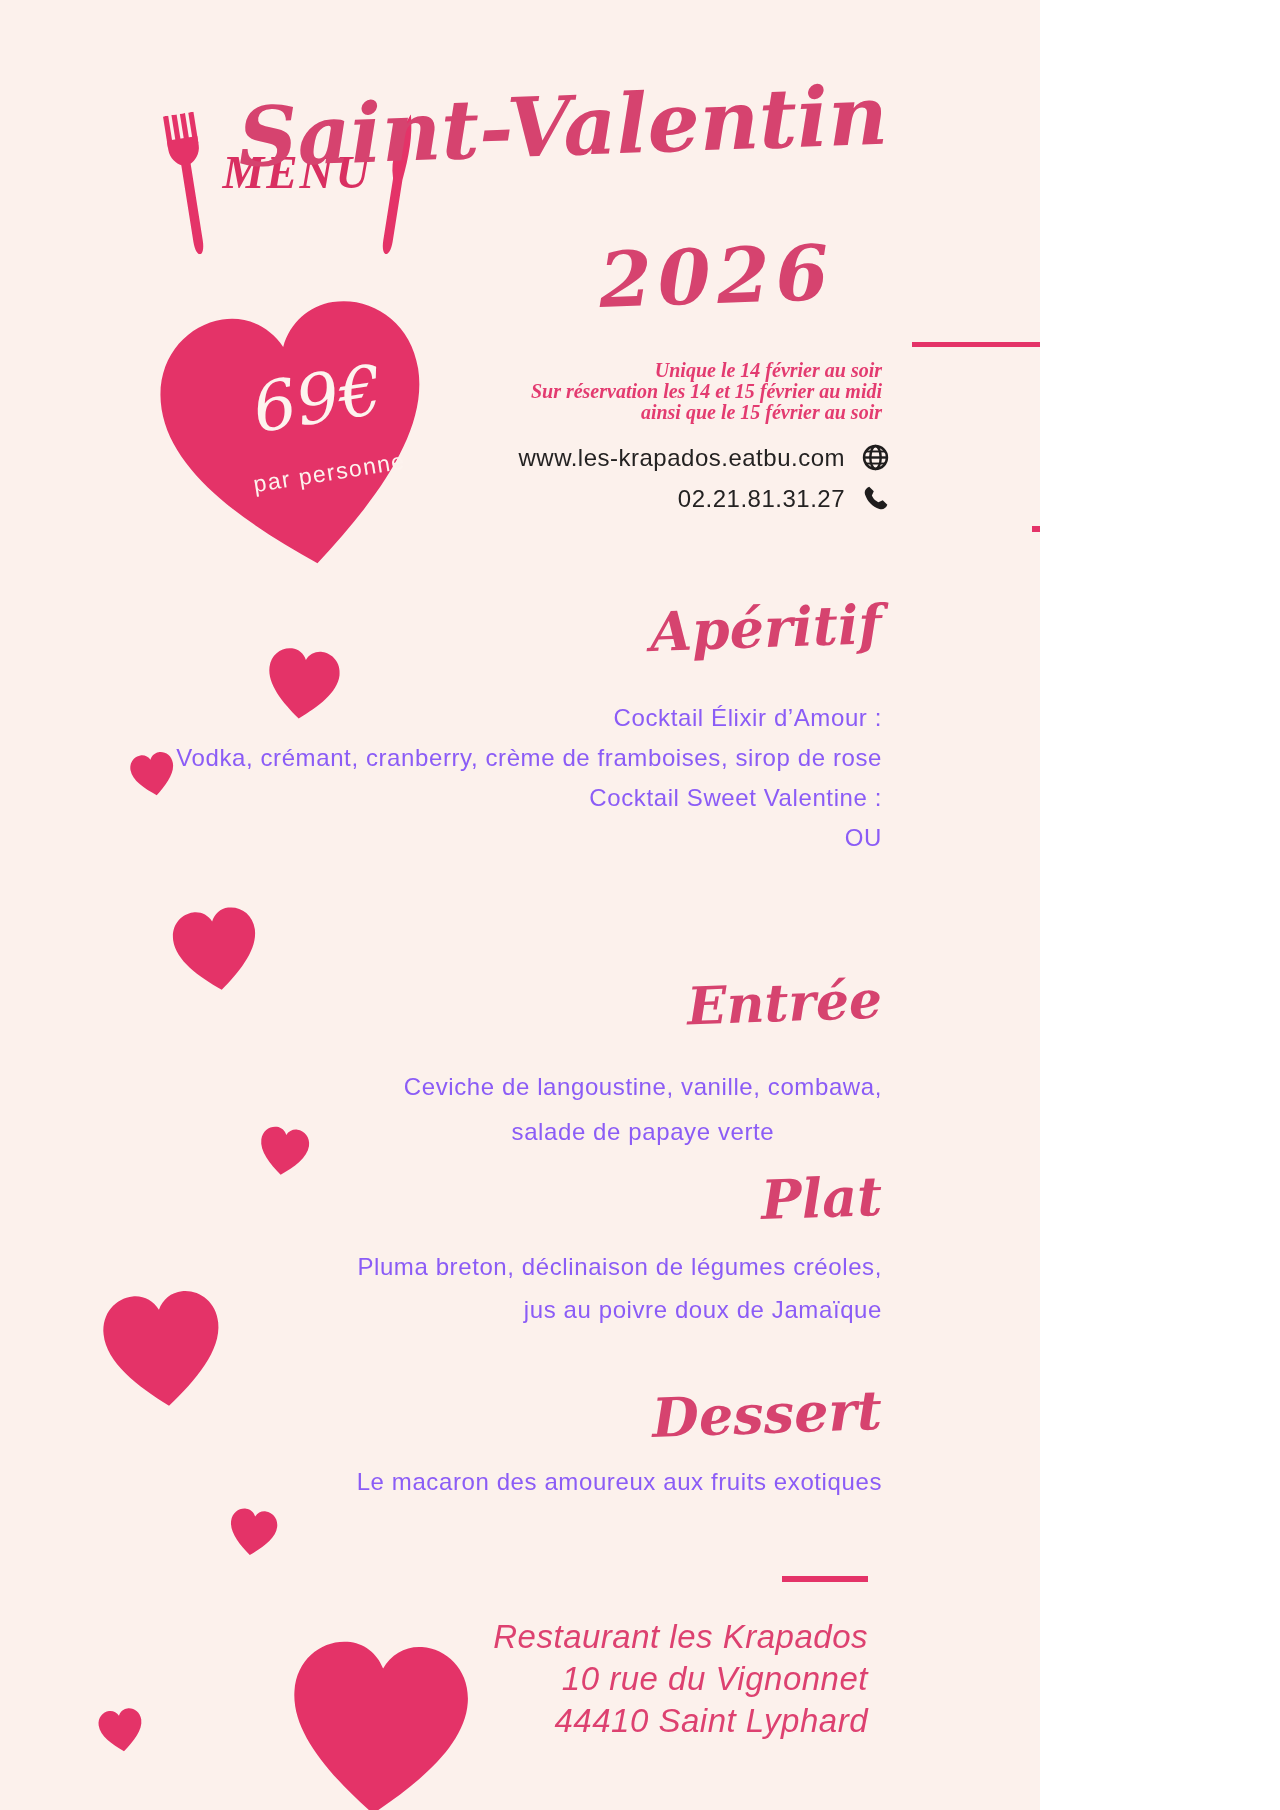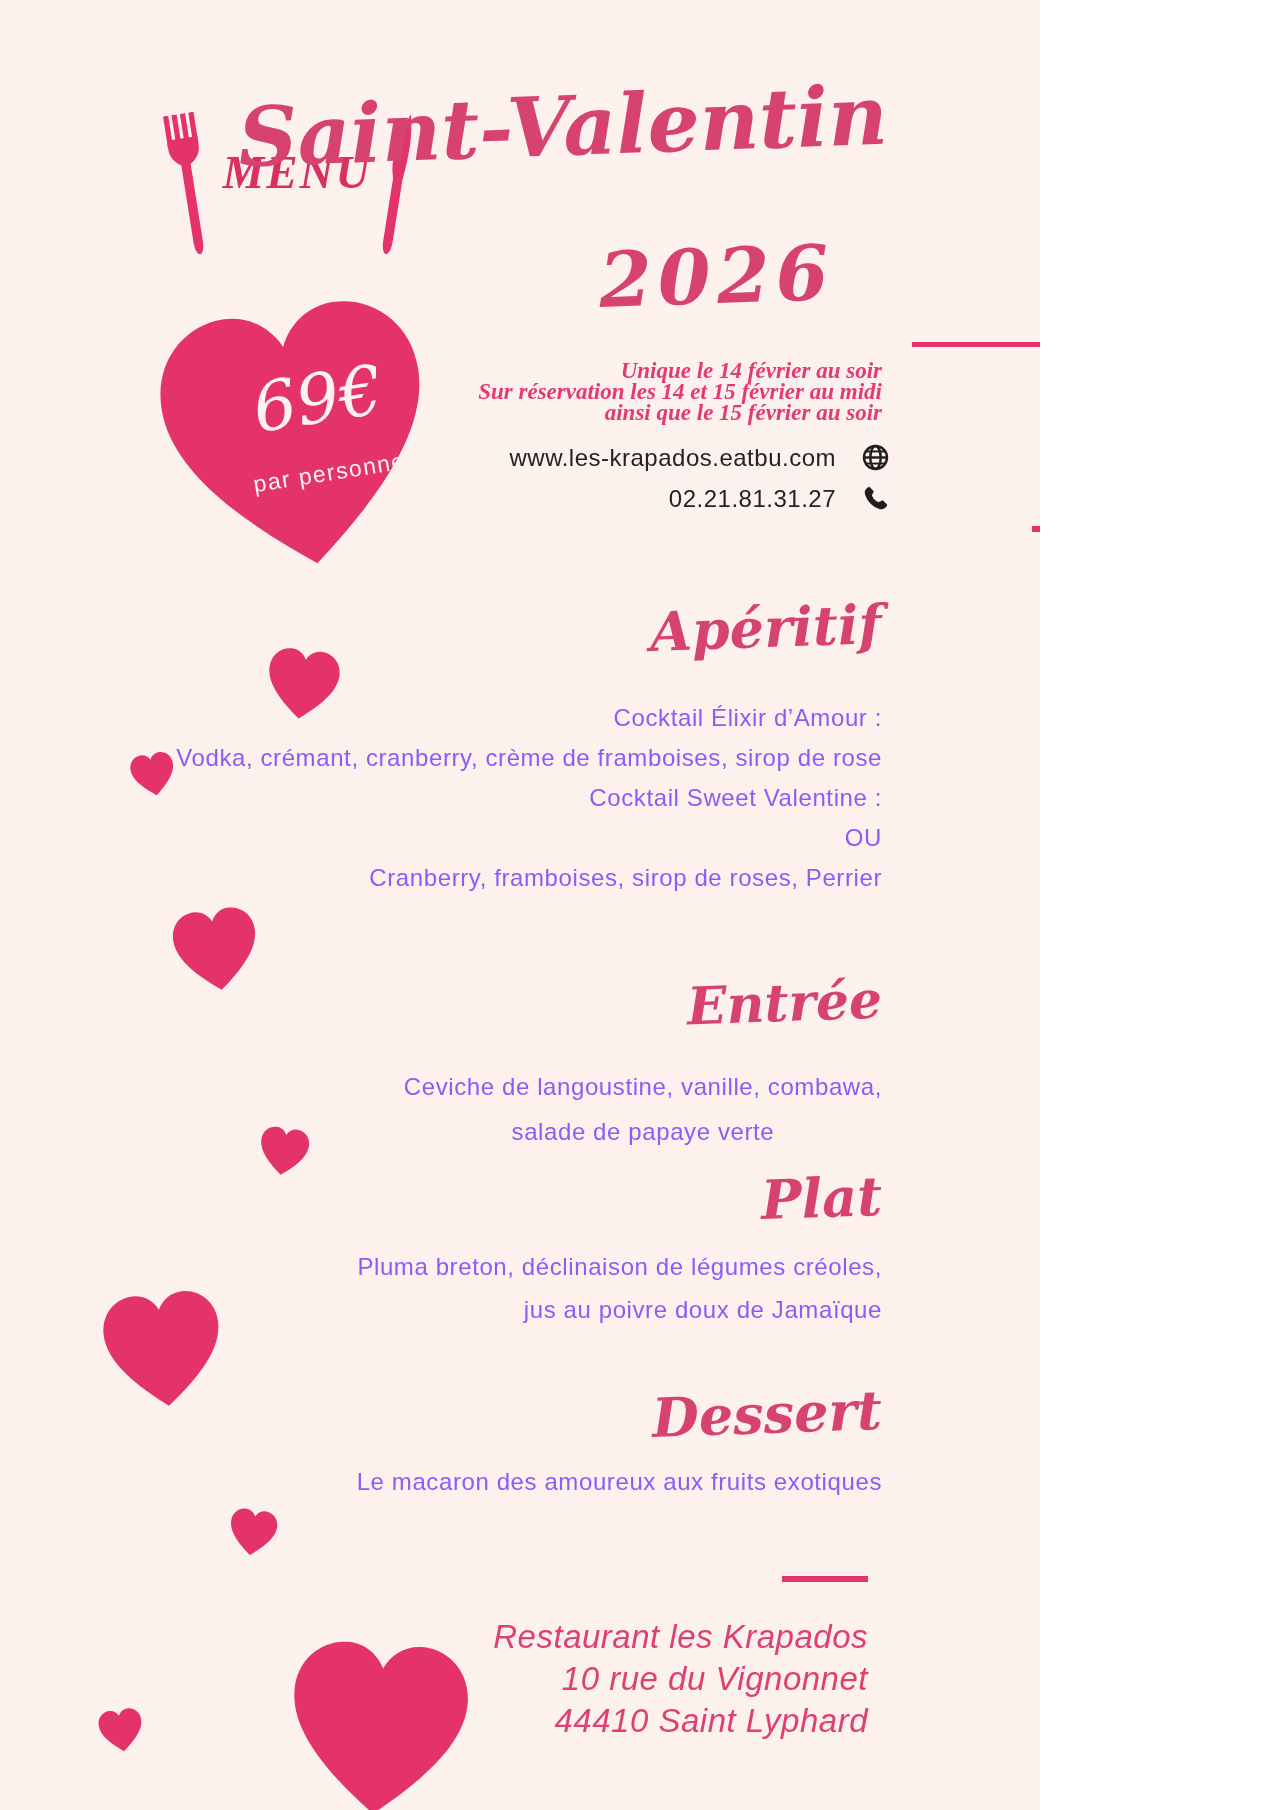--- a/index.html
+++ b/index.html
@@ -24,24 +24,24 @@
 
   
   .script { font-family:"DejaVu Serif", serif; font-style:italic; font-weight:bold; color:#d6436f; }
   .title-main { position:absolute; right:152px; top:78px; font-size:82px; white-space:nowrap; transform:rotate(-2deg); }
   .title-year { position:absolute; right:205px; top:232px; font-size:76px; letter-spacing:6px; transform:rotate(-2deg); }
   .year-underline { position:absolute; left:912px; top:342px; width:212px; height:5px; background:#e43368; }
 
   .availability {
     position:absolute; right:158px; top:360px; text-align:right;
     font-family:"Liberation Serif", serif; font-style:italic; font-weight:bold;
-    font-size:23px; line-height:21px; color:#e33b70; white-space:nowrap;
-  }
-
-  .contact-row { position:absolute; right:150px; display:flex; align-items:center; gap:25px;
+    font-size:20px; line-height:21px; color:#e33b70; white-space:nowrap;
+  }
+
+  .contact-row { position:absolute; right:150px; display:flex; align-items:center; gap:16px;
                  font-size:24px; letter-spacing:0.5px; color:#242222; white-space:nowrap; }
   .website-row { top:443px; }
   .phone-row   { top:484px; }
   .contact-row svg { width:29px; height:29px; flex:none; }
   .phone-underline { position:absolute; left:1032px; top:526px; width:90px; height:6px; background:#e43368; }
 
   
   .price-heart { position:absolute; left:146px; top:288px; width:302px; height:292px; transform:rotate(-9deg); }
   .price-heart > svg { position:absolute; left:0; top:0; width:100%; height:100%; }
   .price-content {
@@ -185,21 +185,20 @@
   <svg class="shape pink-fill h-h" viewBox="0 0 100 96">
       <use href="#heart"></use>
     </svg>
 
   <div class="script section-heading hd-aperitif">Apéritif</div>
   <div class="menu-lines ln-aperitif">
     <div>Cocktail Élixir d’Amour :</div>
     <div>Vodka, crémant, cranberry, crème de framboises, sirop de rose</div>
     <div>Cocktail Sweet Valentine :</div>
     <div>OU</div>
-    <div>Cranberry, framboises, sirop de roses, Perrier</div>
   </div>
 
   <div class="script section-heading hd-entree">Entrée</div>
   <div class="menu-lines ln-entree">
     <div>Ceviche de langoustine, vanille, combawa,</div>
     <div>salade de papaye verte</div>
   </div>
 
   <div class="script section-heading hd-plat">Plat</div>
   <div class="menu-lines ln-plat">

